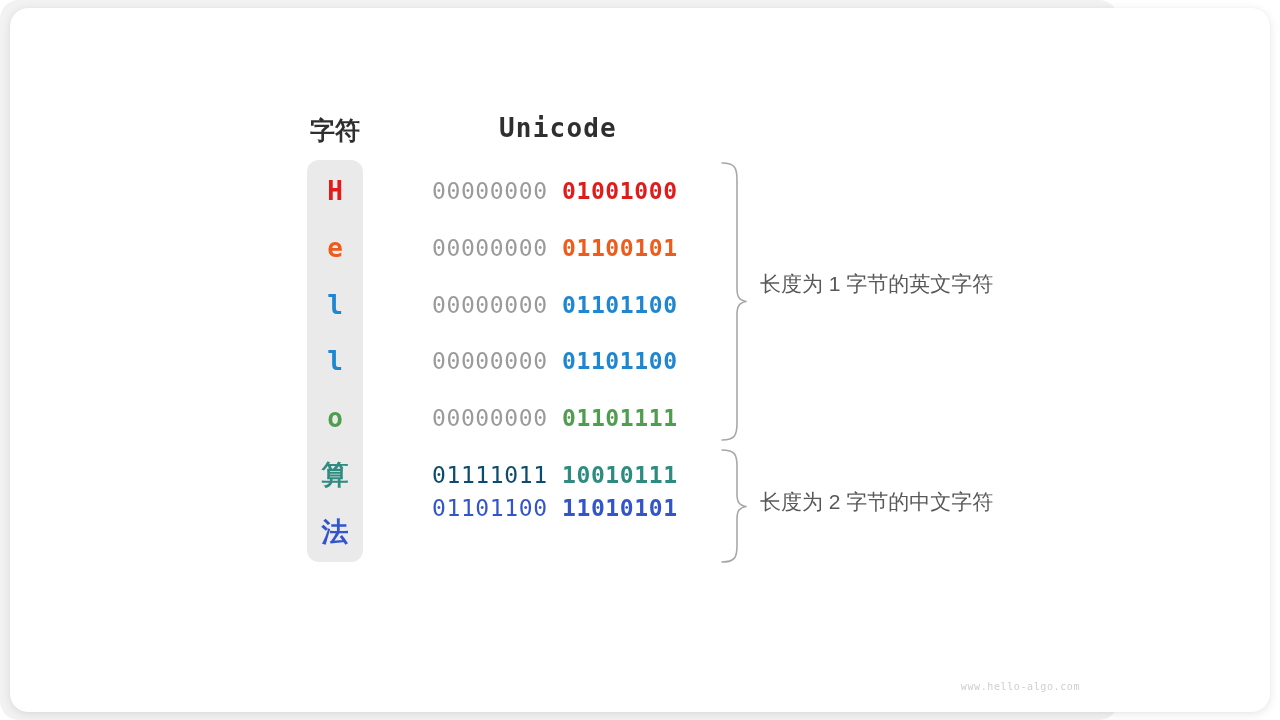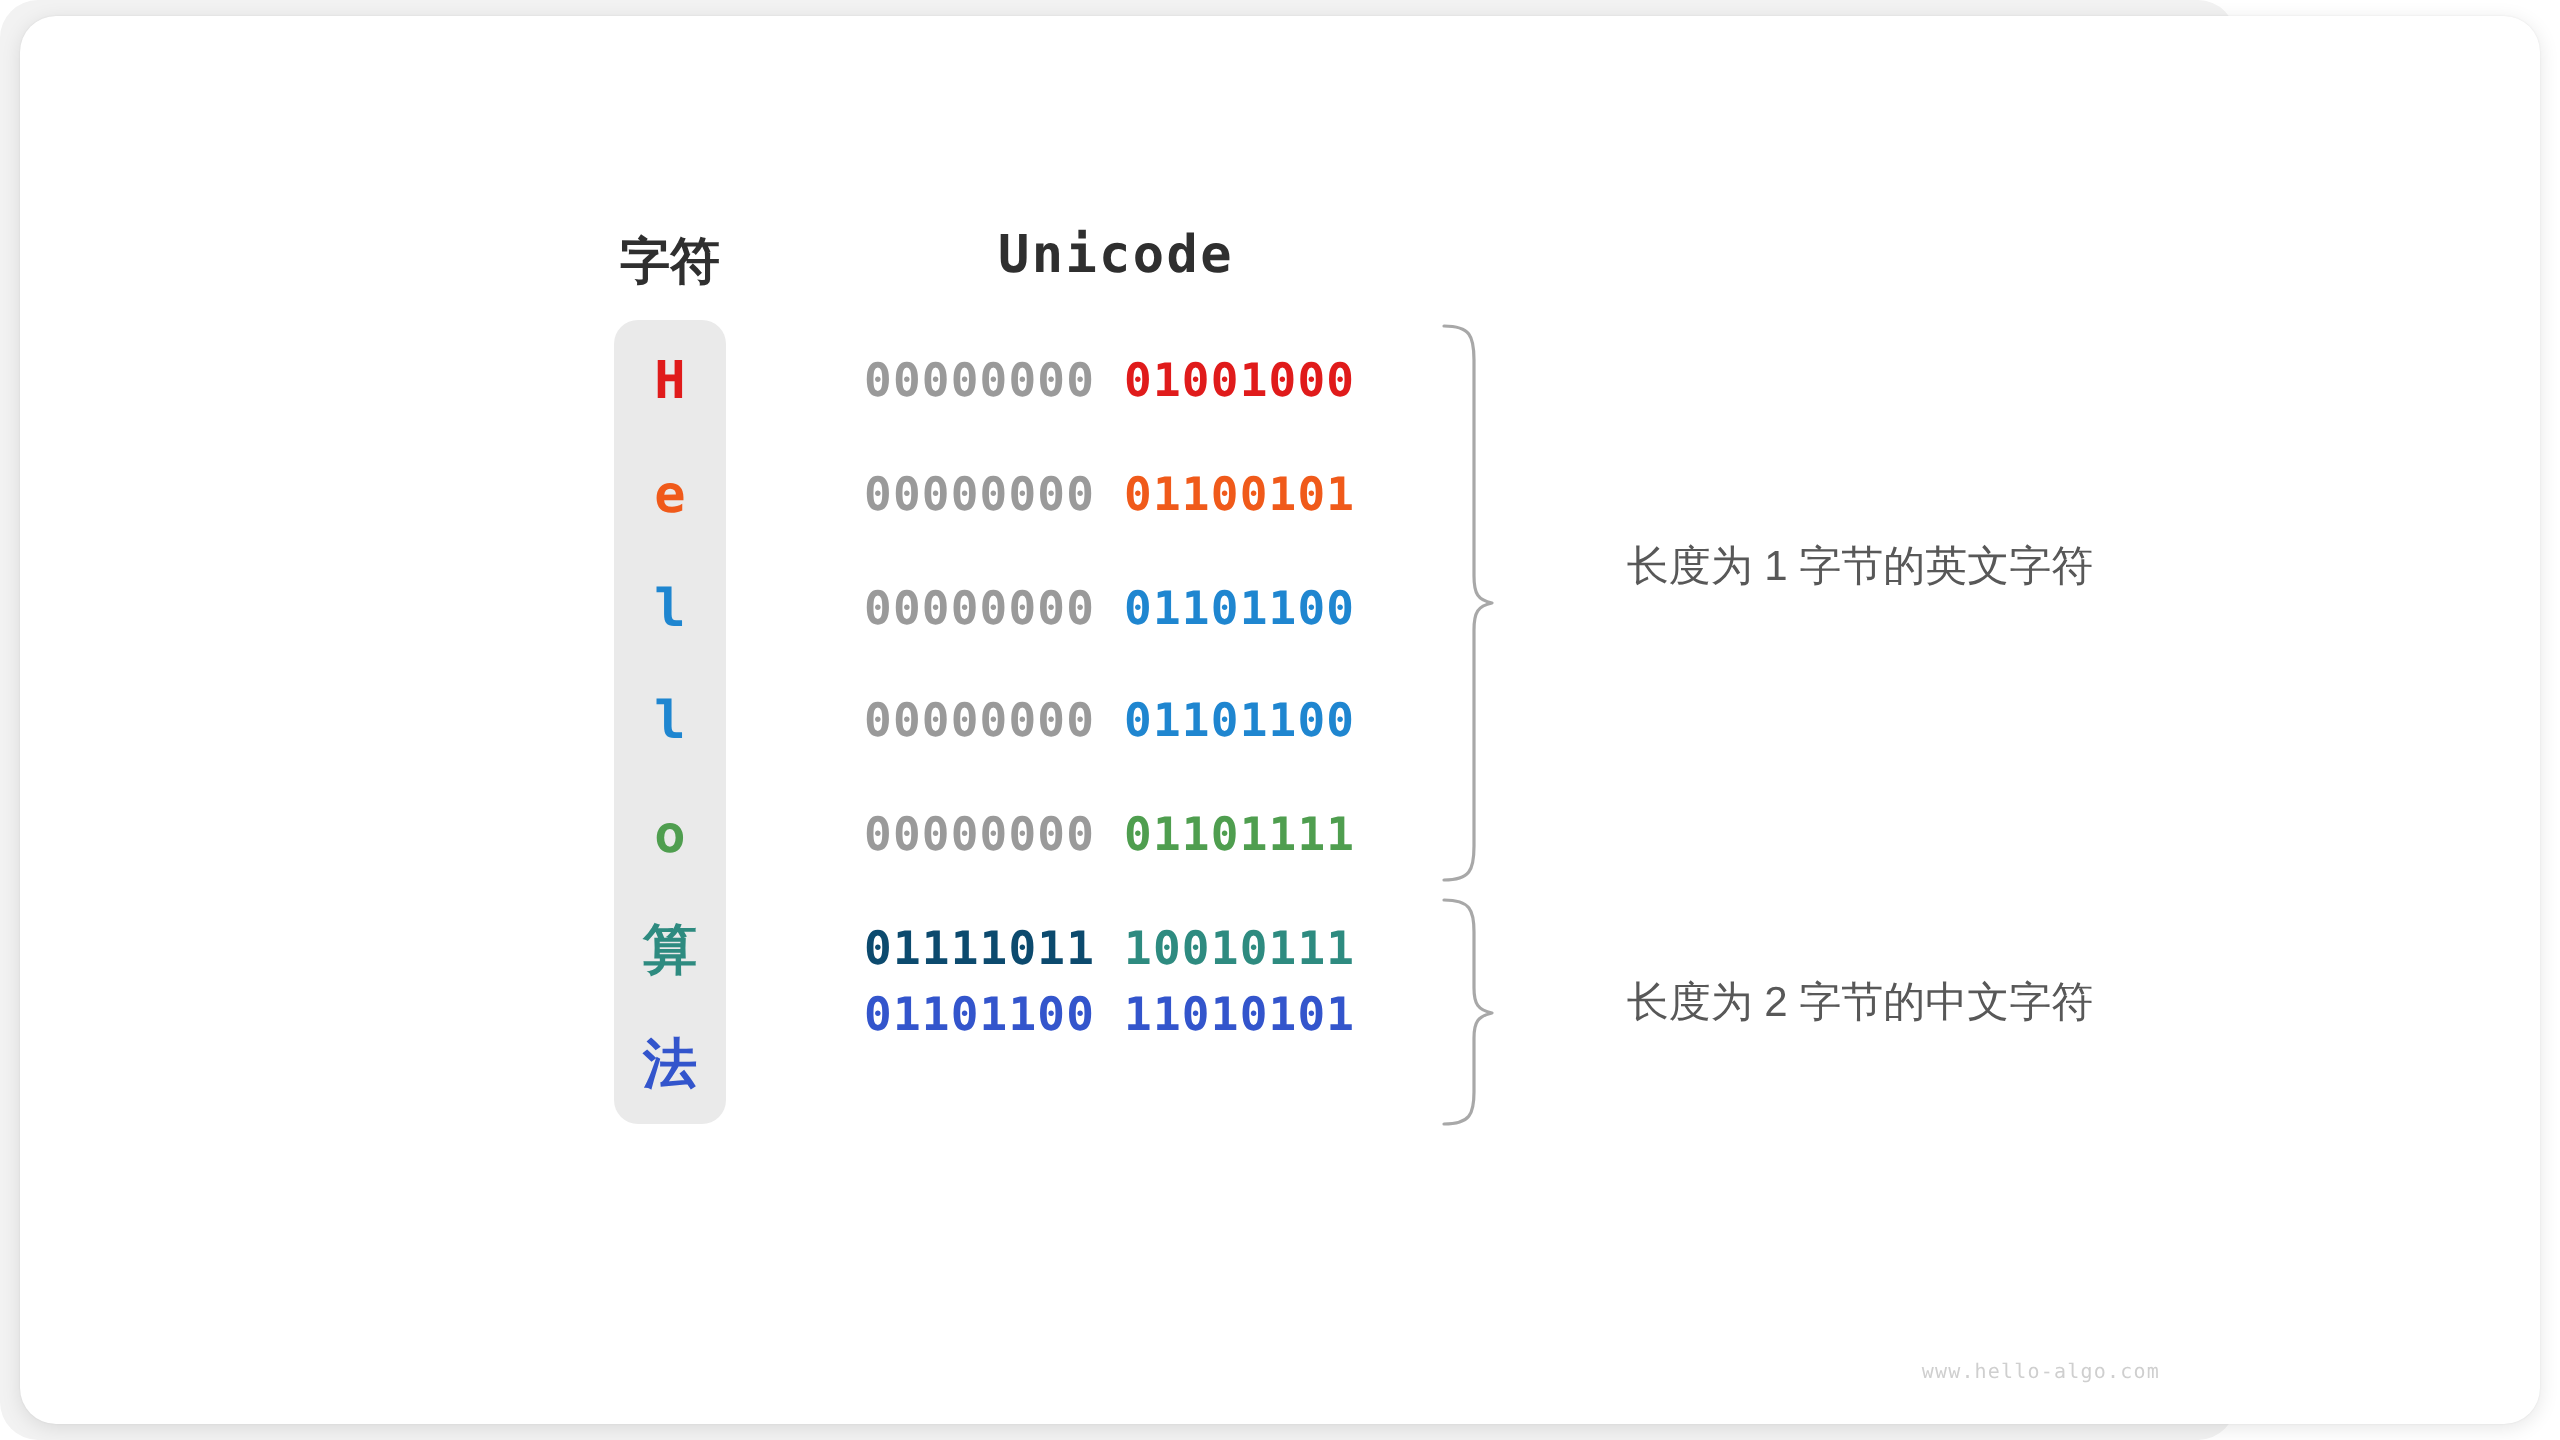--- a/index.html
+++ b/index.html
@@ -94,21 +94,21 @@
     height: 57px;
     line-height: 57px;
     text-align: left;
     font-family: "DejaVu Sans Mono", "Liberation Mono", monospace;
     font-size: 23px;
     letter-spacing: 0.6px;
     white-space: pre;
   }
   .bits-high {
     color: #9a9a9a;
-    font-weight: bold;
+    font-weight: normal;
   }
   .bits-low {
     font-weight: bold;
   }
   .bits-sep {
     color: transparent;
   }
 
   
   #braces {
@@ -118,21 +118,20 @@
     width: 1280px;
     height: 720px;
     pointer-events: none;
   }
 
   
   .annotation {
     position: absolute;
     color: #585858;
     font-family: "Liberation Sans", "DejaVu Sans", sans-serif;
-    text-align: center;
     white-space: nowrap;
   }
   #annotation-1 {
     left: 760px;
     top: 266px;
     width: 340px;
     font-size: 21px;
     line-height: 36px;
   }
   #annotation-1 .sub {

